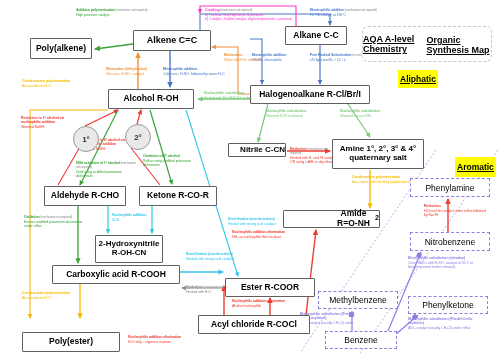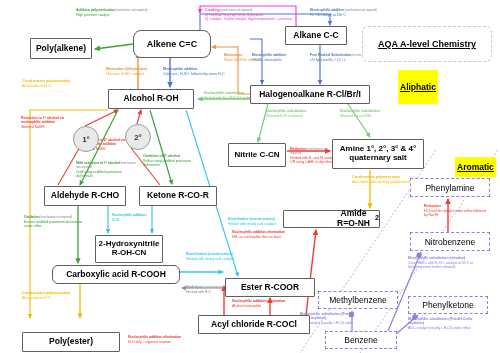--- a/index.html
+++ b/index.html
@@ -147,50 +147,51 @@
 
     <path d="M388,331 L421,252" stroke="#8d7fe0" stroke-width="1.2" fill="none" marker-end="url(#ap)"></path>
 
     <path d="M394,336 L418,315" stroke="#8d7fe0" stroke-width="1.2" fill="none" marker-end="url(#ap)"></path>
 
     <path d="M352,331 L352,311" stroke="#8d7fe0" stroke-width="1.2" fill="none" marker-end="url(#ap)"></path>
   </svg>
 
   <div id="titlebox" style="left:362px;top:26px;width:128px;height:34px;">
     <span style="font-size:9px;">AQA A-level Chemistry</span>
+    <span style="font-size:9px;margin-top:2px;">Organic Synthesis Map</span>
   </div>
-  <div class="hl" style="left:398px;top:70px;font-size:8.5px;padding:12px 2px;">Aliphatic</div>
+  <div class="hl" style="left:398px;top:70px;font-size:8.5px;padding:4px 2px;">Aliphatic</div>
   <div class="hl" style="left:455px;top:157px;font-size:8.5px;padding:5px 2px;">Aromatic</div>
 
   <div id="species-layer">
       <div class="box" style="left: 30px; top: 38px; width: 62px; height: 21px; font-size: 8.5px;">
         <span>Poly(alkene)</span>
       </div>
-      <div class="box" style="left: 133px; top: 30px; width: 78px; height: 28px; font-size: 9px; border-radius: 8px;">
+      <div class="box" style="left: 133px; top: 30px; width: 78px; height: 21px; font-size: 9px;">
         <span>Alkene C=C</span>
       </div>
       <div class="box" style="left: 285px; top: 26px; width: 62px; height: 19px; font-size: 8.5px;">
         <span>Alkane C-C</span>
       </div>
       <div class="box" style="left: 108px; top: 89px; width: 86px; height: 20px; font-size: 8.5px;">
         <span>Alcohol R-OH</span>
       </div>
       <div class="box" style="left: 250px; top: 85px; width: 120px; height: 19px; font-size: 8.5px;">
         <span>Halogenoalkane R-Cl/Br/I</span>
       </div>
       <div class="box" style="left: 44px; top: 186px; width: 82px; height: 20px; font-size: 8.5px;">
         <span>Aldehyde R-CHO</span>
       </div>
       <div class="box" style="left: 139px; top: 186px; width: 78px; height: 20px; font-size: 8.5px;">
         <span>Ketone R-CO-R</span>
       </div>
-      <div class="box" style="left: 228px; top: 143px; width: 58px; height: 24px; font-size: 8px;">
+      <div class="box" style="left: 228px; top: 143px; width: 58px; height: 14px; font-size: 8px; justify-content: flex-end;">
         <span>Nitrile C-CN</span>
       </div>
-      <div class="box" style="left: 52px; top: 265px; width: 128px; height: 19px; font-size: 8.5px; border-radius: 6px;">
+      <div class="box" style="left: 52px; top: 265px; width: 128px; height: 19px; font-size: 8.5px;">
         <span>Carboxylic acid R-COOH</span>
       </div>
       <div class="box" style="left: 225px; top: 278px; width: 90px; height: 19px; font-size: 8.5px;">
         <span>Ester R-COOR</span>
       </div>
       <div class="box" style="left: 198px; top: 315px; width: 112px; height: 19px; font-size: 8.5px;">
         <span>Acyl chloride R-COCl</span>
       </div>
       <div class="box" style="left: 22px; top: 320px; width: 98px; height: 20px; font-size: 8.5px; margin-top: 12px;">
         <span>Poly(ester)</span>

